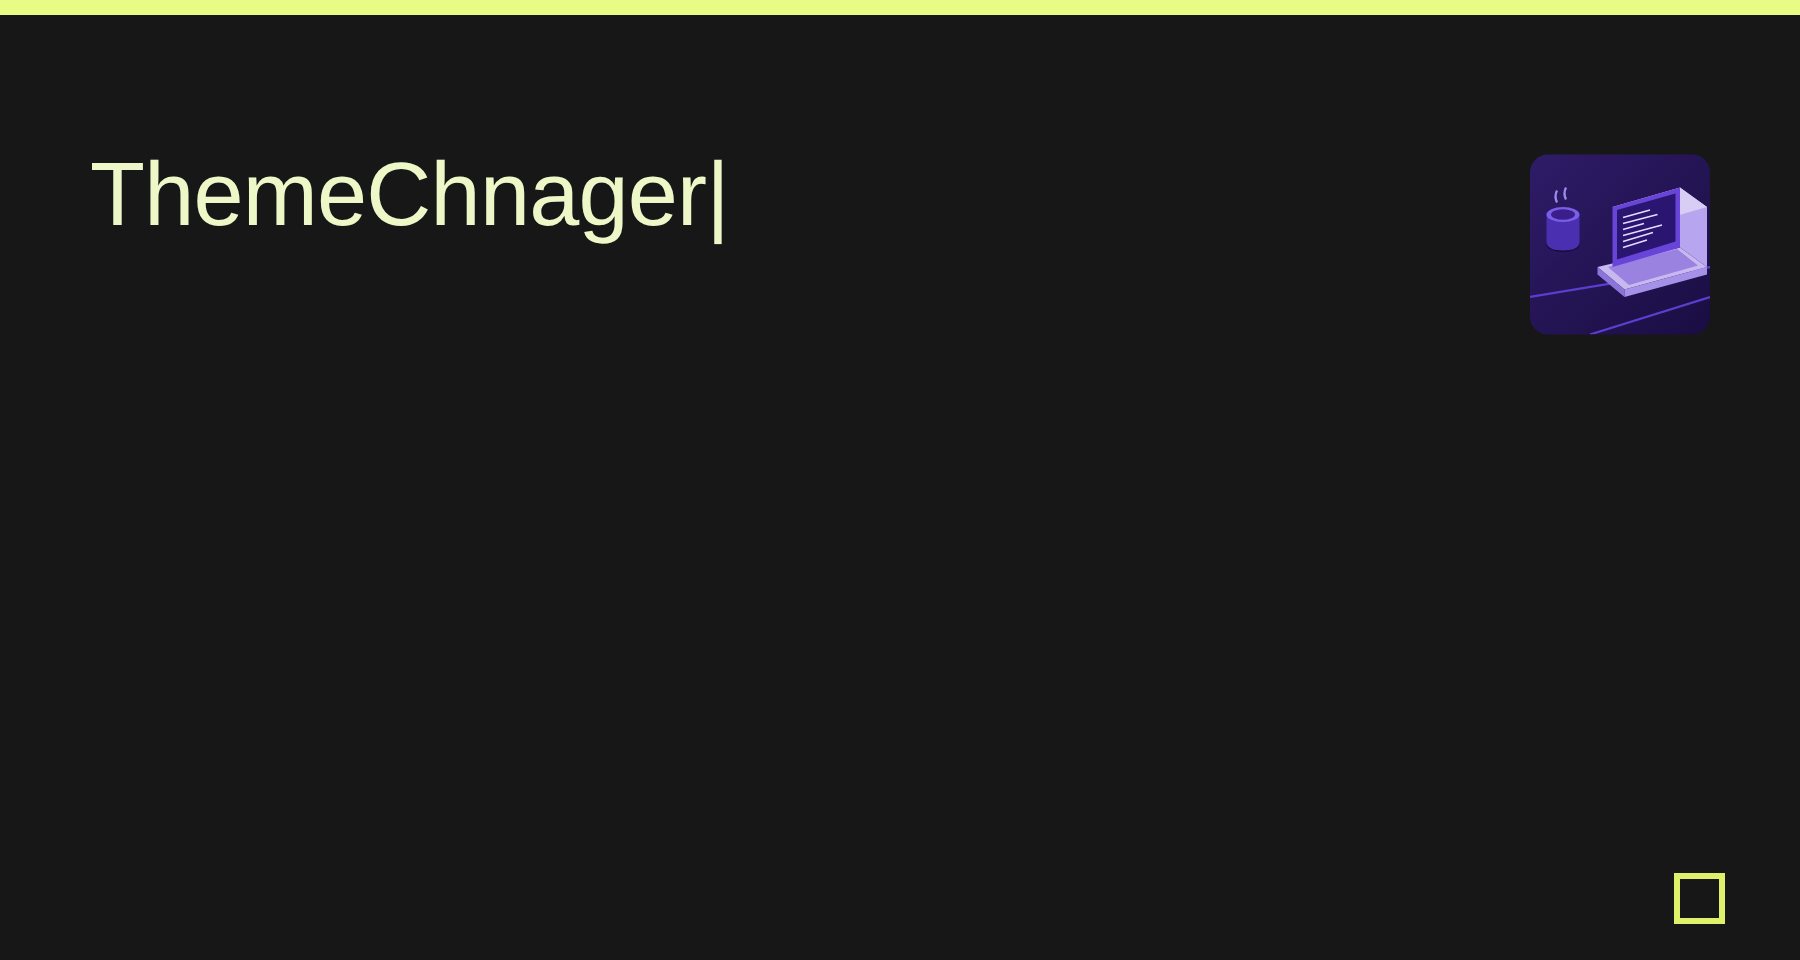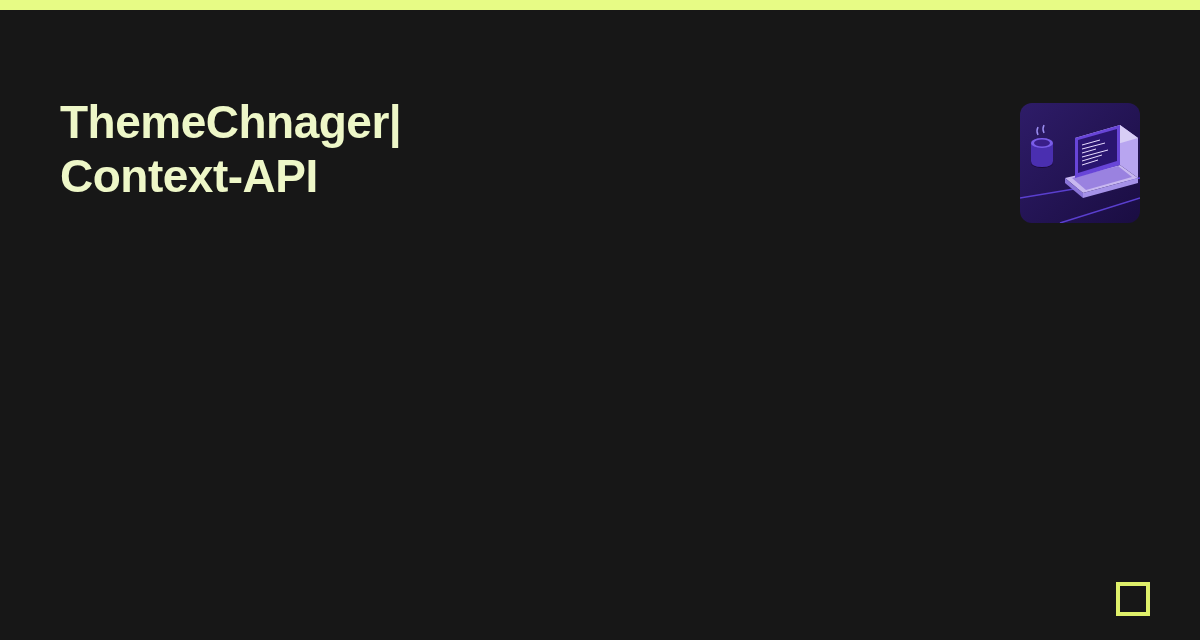--- a/index.html
+++ b/index.html
@@ -21,22 +21,22 @@
       background: #e7fb85;
     }
     .content {
       padding: 85px 60px 0 60px;
       display: flex;
       justify-content: space-between;
       align-items: flex-start;
     }
     .title-block {
       color: #eef7c8;
-      font-size: 46px;
-      font-weight: 700;
+      font-size: 60px;
+      font-weight: 400;
       line-height: 1.18;
       letter-spacing: -0.5px;
     }
     .icon-tile {
       width: 120px;
       height: 120px;
       border-radius: 12px;
       background: linear-gradient(135deg, #2e1c68 0%, #1a0d42 100%);
       position: relative;
       overflow: hidden;
@@ -53,21 +53,20 @@
     }
   </style>
 </head>
 <body>
 
 <div class="top-bar"></div>
 
 <div class="content">
   <div class="title-block">
     <div>ThemeChnager|</div>
-    <div>Context-API</div>
   </div>
 
   <div class="icon-tile">
     <svg width="120" height="120" viewBox="0 0 120 120">
 
       <line x1="0" y1="95" x2="120" y2="75" stroke="#5a3fcf" stroke-width="1.5"></line>
       <line x1="40" y1="120" x2="120" y2="95" stroke="#5a3fcf" stroke-width="1.5"></line>
 
       <ellipse cx="22" cy="60" rx="11" ry="5" fill="#1a0a3a"></ellipse>
       <path d="M 11 40 L 11 58 Q 11 64 22 64 Q 33 64 33 58 L 33 40 Z" fill="#4a2fb0"></path>

